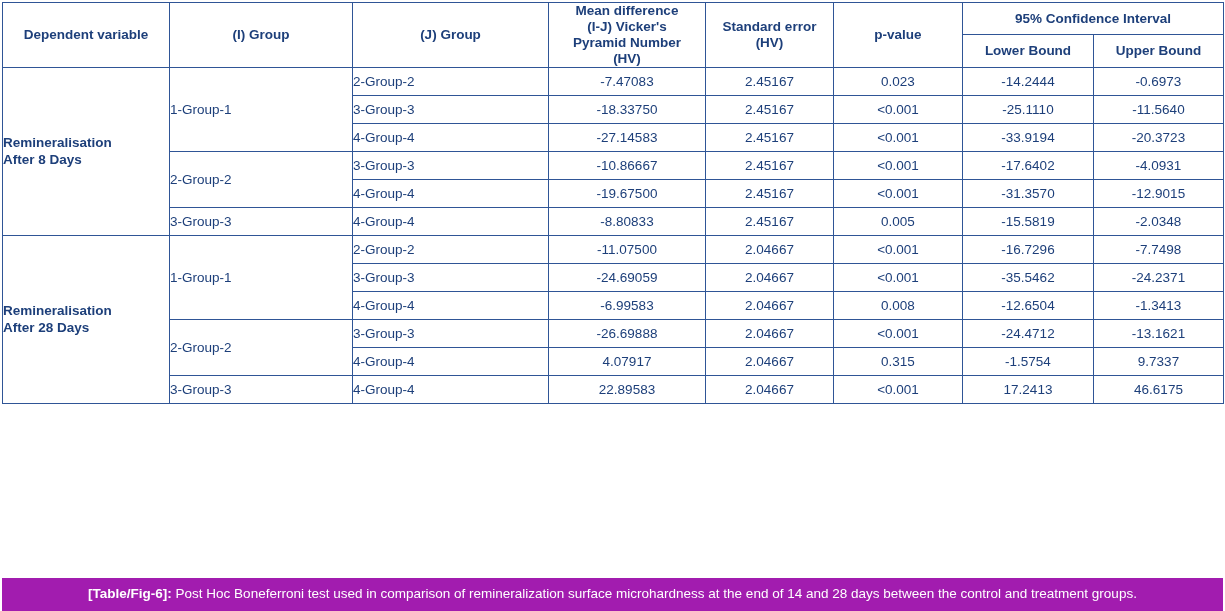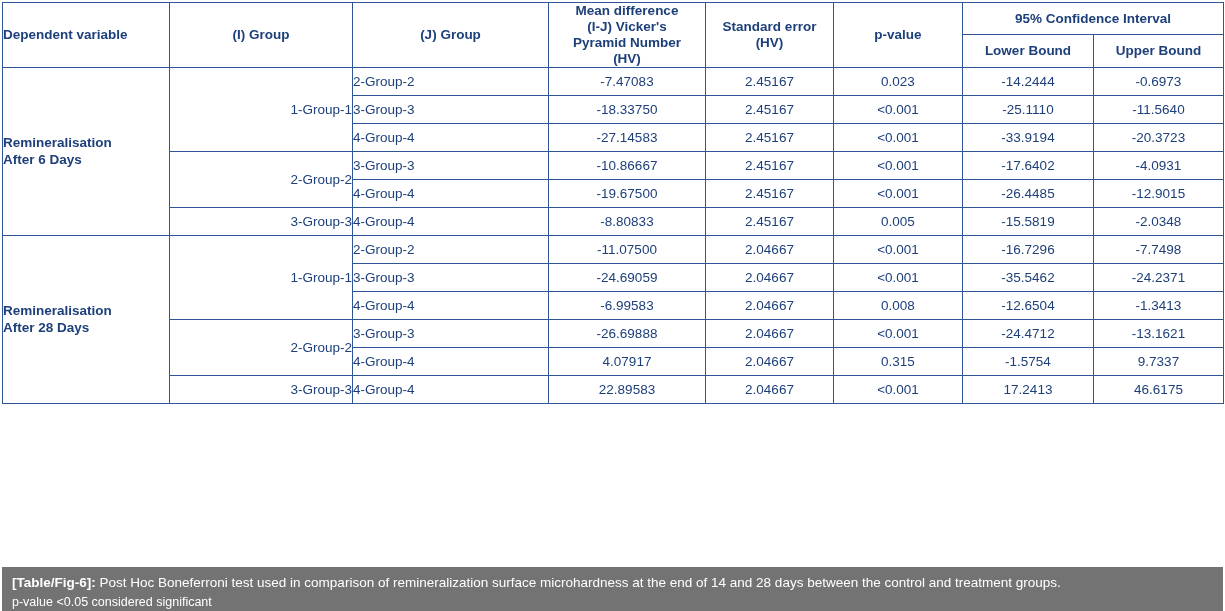--- a/index.html
+++ b/index.html
@@ -33,56 +33,57 @@
     color: #1d3f7a;
   }
   thead th {
     font-weight: bold;
     text-align: center;
     vertical-align: middle;
     line-height: 1.18;
     padding: 4px 4px;
   }
   th.hdr-dep {
-    text-align: left;
+    text-align: center;
     padding-left: 8px;
   }
   th.ci-top {
     border-bottom: 1px solid #2f5596;
   }
   tbody td {
     height: 27px;
     vertical-align: middle;
     text-align: center;
   }
   td.depvar {
     text-align: left;
     padding-left: 10px;
     font-weight: bold;
     line-height: 1.3;
     margin-top: 48px;
   }
   td.igroup {
-    text-align: right;
+    text-align: left;
     padding-left: 10px;
   }
   td.jgroup {
     text-align: left;
     padding-left: 10px;
   }
   .caption {
     position: absolute;
     left: 2px;
     right: 2px;
     bottom: 2px;
-    background: #737373;
+    background: #a21caf;
     color: #ffffff;
-    padding: 7px 10px 0 10px;
+    padding: 7px 10px 8px 10px;
     box-sizing: border-box;
     width: 1221px;
+    text-align: center;
   }
   .caption .line1 {
     font-size: 13.5px;
     line-height: 1.3;
   }
   .caption .line1 b {
     font-weight: bold;
   }
   .caption .line2 {
     font-size: 12.5px;
@@ -124,21 +125,21 @@
         <th rowspan="2">p-value</th>
         <th colspan="2" class="ci-top">95% Confidence Interval</th>
       </tr>
       <tr>
         <th>Lower Bound</th>
         <th>Upper Bound</th>
       </tr>
     </thead>
     <tbody id="table-body">
         <tr>
-          <td class="depvar" rowspan="6"><span>Remineralisation</span><br><span>After 6 Days</span></td>
+          <td class="depvar" rowspan="6"><span>Remineralisation</span><br><span>After 8 Days</span></td>
           <td class="igroup" rowspan="3">1-Group-1</td>
           <td class="jgroup">2-Group-2</td>
           <td>-7.47083</td>
           <td>2.45167</td>
           <td>0.023</td>
           <td>-14.2444</td>
           <td>-0.6973</td>
         </tr>
         <tr>
           <td class="jgroup">3-Group-3</td>
@@ -163,21 +164,21 @@
           <td>2.45167</td>
           <td>&lt;0.001</td>
           <td>-17.6402</td>
           <td>-4.0931</td>
         </tr>
         <tr>
           <td class="jgroup">4-Group-4</td>
           <td>-19.67500</td>
           <td>2.45167</td>
           <td>&lt;0.001</td>
-          <td>-26.4485</td>
+          <td>-31.3570</td>
           <td>-12.9015</td>
         </tr>
         <tr>
           <td class="igroup" rowspan="1">3-Group-3</td>
           <td class="jgroup">4-Group-4</td>
           <td>-8.80833</td>
           <td>2.45167</td>
           <td>0.005</td>
           <td>-15.5819</td>
           <td>-2.0348</td>
@@ -232,16 +233,15 @@
           <td>2.04667</td>
           <td>&lt;0.001</td>
           <td>17.2413</td>
           <td>46.6175</td>
         </tr>
       </tbody>
   </table>
 
   <div class="caption">
     <div class="line1"><b>[Table/Fig-6]:</b><span> Post Hoc Boneferroni test used in comparison of remineralization surface microhardness at the end of 14 and 28 days between the control and treatment groups.</span></div>
-    <div class="line2">p-value &lt;0.05 considered significant</div>
   </div>
 
 </div>
 
 </body></html>

